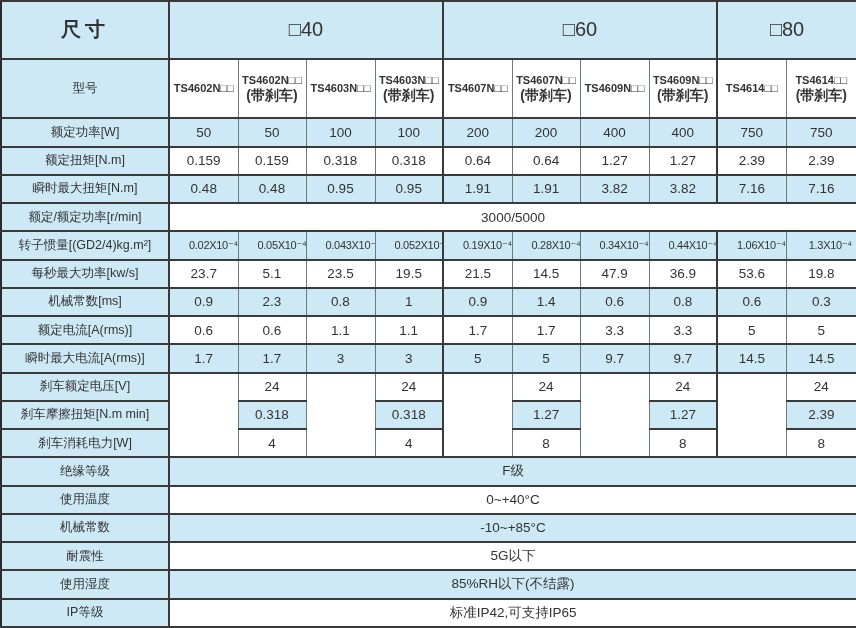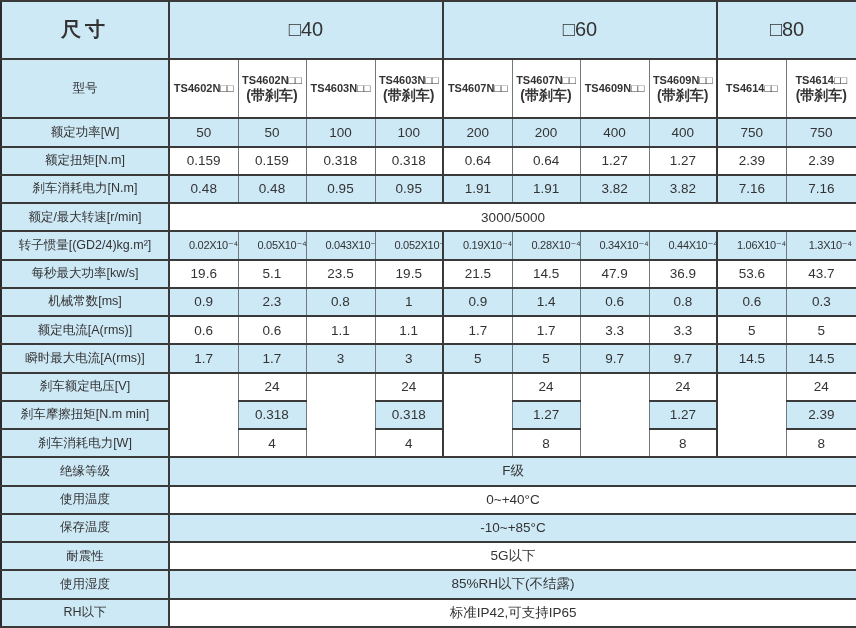--- a/index.html
+++ b/index.html
@@ -99,64 +99,64 @@
     <td class="white val gsep">0.318</td>
     <td class="white val">0.64</td>
     <td class="white val">0.64</td>
     <td class="white val">1.27</td>
     <td class="white val gsep">1.27</td>
     <td class="white val">2.39</td>
     <td class="white val">2.39</td>
   </tr>
 
   <tr class="h-std">
-    <td class="blue lbl lblsep">刹车消耗电力[N.m]</td>
+    <td class="blue lbl lblsep">瞬时最大扭矩[N.m]</td>
     <td class="blue val">0.48</td>
     <td class="blue val">0.48</td>
     <td class="blue val">0.95</td>
     <td class="blue val gsep">0.95</td>
     <td class="blue val">1.91</td>
     <td class="blue val">1.91</td>
     <td class="blue val">3.82</td>
     <td class="blue val gsep">3.82</td>
     <td class="blue val">7.16</td>
     <td class="blue val">7.16</td>
   </tr>
 
   <tr class="h-std">
-    <td class="blue lbl lblsep">额定/最大转速[r/min]</td>
+    <td class="blue lbl lblsep">额定/额定功率[r/min]</td>
     <td class="white val" colspan="10">3000/5000</td>
   </tr>
 
   <tr class="h-std">
     <td class="blue lbl lblsep">转子惯量[(GD2/4)kg.m²]</td>
     <td class="blue val-sm">0.02X10⁻⁴</td>
     <td class="blue val-sm">0.05X10⁻⁴</td>
     <td class="blue val-sm">0.043X10⁻⁴</td>
     <td class="blue val-sm gsep">0.052X10⁻⁴</td>
     <td class="blue val-sm">0.19X10⁻⁴</td>
     <td class="blue val-sm">0.28X10⁻⁴</td>
     <td class="blue val-sm">0.34X10⁻⁴</td>
     <td class="blue val-sm gsep">0.44X10⁻⁴</td>
     <td class="blue val-sm">1.06X10⁻⁴</td>
     <td class="blue val-sm">1.3X10⁻⁴</td>
   </tr>
 
   <tr class="h-std">
     <td class="blue lbl lblsep">每秒最大功率[kw/s]</td>
-    <td class="white val">19.6</td>
+    <td class="white val">23.7</td>
     <td class="white val">5.1</td>
     <td class="white val">23.5</td>
     <td class="white val gsep">19.5</td>
     <td class="white val">21.5</td>
     <td class="white val">14.5</td>
     <td class="white val">47.9</td>
     <td class="white val gsep">36.9</td>
     <td class="white val">53.6</td>
-    <td class="white val">43.7</td>
+    <td class="white val">19.8</td>
   </tr>
 
   <tr class="h-std">
     <td class="blue lbl lblsep">机械常数[ms]</td>
     <td class="blue val">0.9</td>
     <td class="blue val">2.3</td>
     <td class="blue val">0.8</td>
     <td class="blue val gsep">1</td>
     <td class="blue val">0.9</td>
     <td class="blue val">1.4</td>
@@ -228,31 +228,31 @@
 
   <tr class="h-std">
     <td class="blue lbl lblsep">绝缘等级</td>
     <td class="blue val" colspan="10">F级</td>
   </tr>
   <tr class="h-std">
     <td class="blue lbl lblsep">使用温度</td>
     <td class="white val" colspan="10">0~+40°C</td>
   </tr>
   <tr class="h-std">
-    <td class="blue lbl lblsep">保存温度</td>
+    <td class="blue lbl lblsep">机械常数</td>
     <td class="blue val" colspan="10">-10~+85°C</td>
   </tr>
   <tr class="h-std">
     <td class="blue lbl lblsep">耐震性</td>
     <td class="white val" colspan="10">5G以下</td>
   </tr>
   <tr class="h-std">
     <td class="blue lbl lblsep">使用湿度</td>
     <td class="blue val" colspan="10">85%RH以下(不结露)</td>
   </tr>
   <tr class="h-std">
-    <td class="blue lbl lblsep">RH以下</td>
+    <td class="blue lbl lblsep">IP等级</td>
     <td class="white val" colspan="10">标准IP42,可支持IP65</td>
   </tr>
 
 </tbody>
     </table>
 </div>
 
 </body></html>

